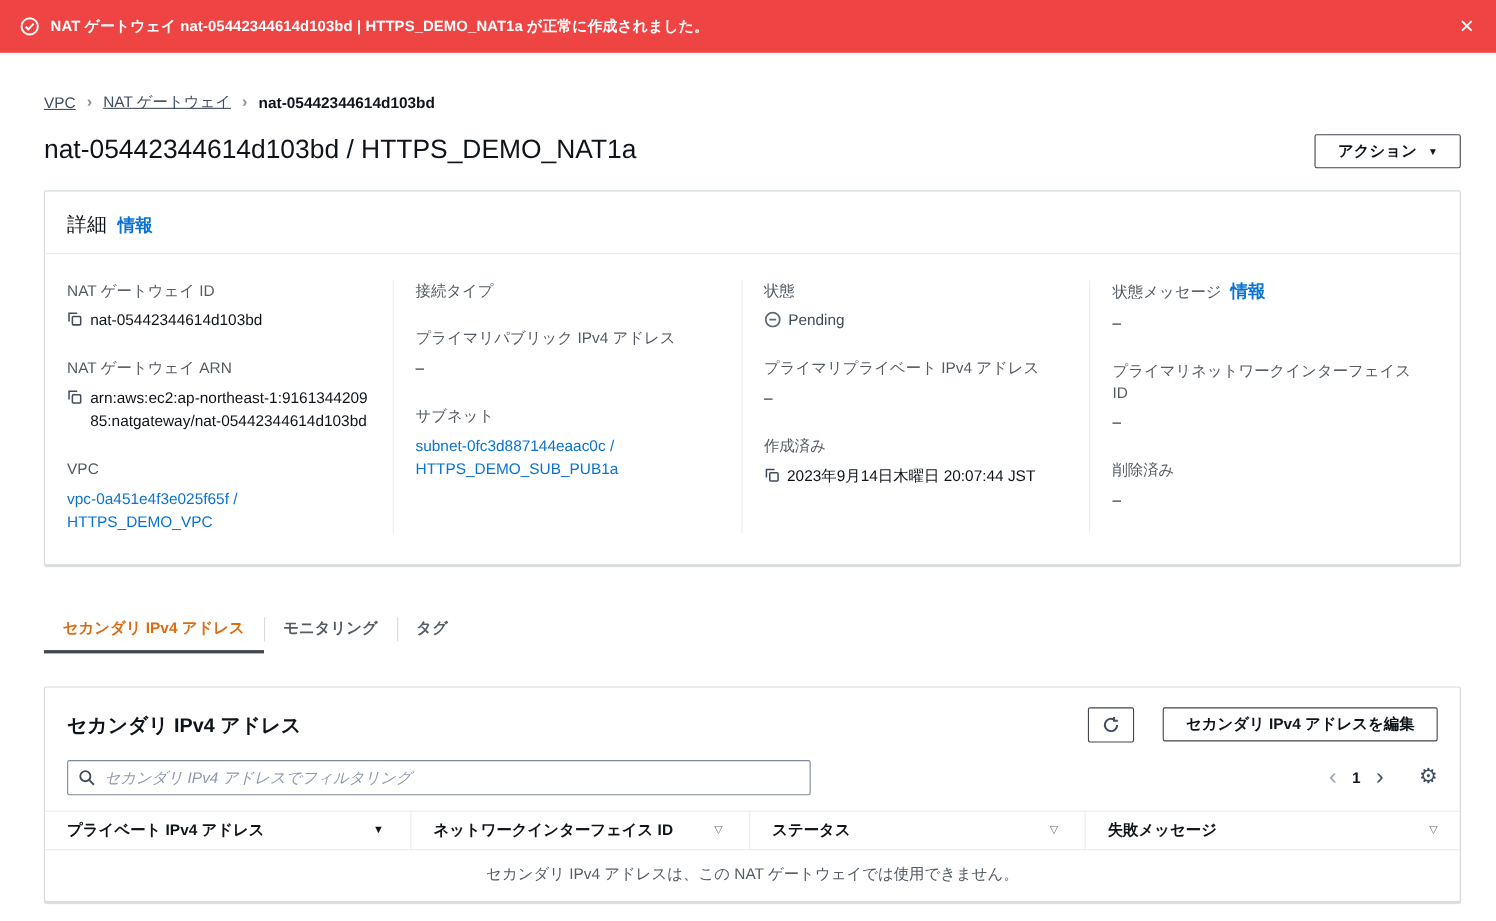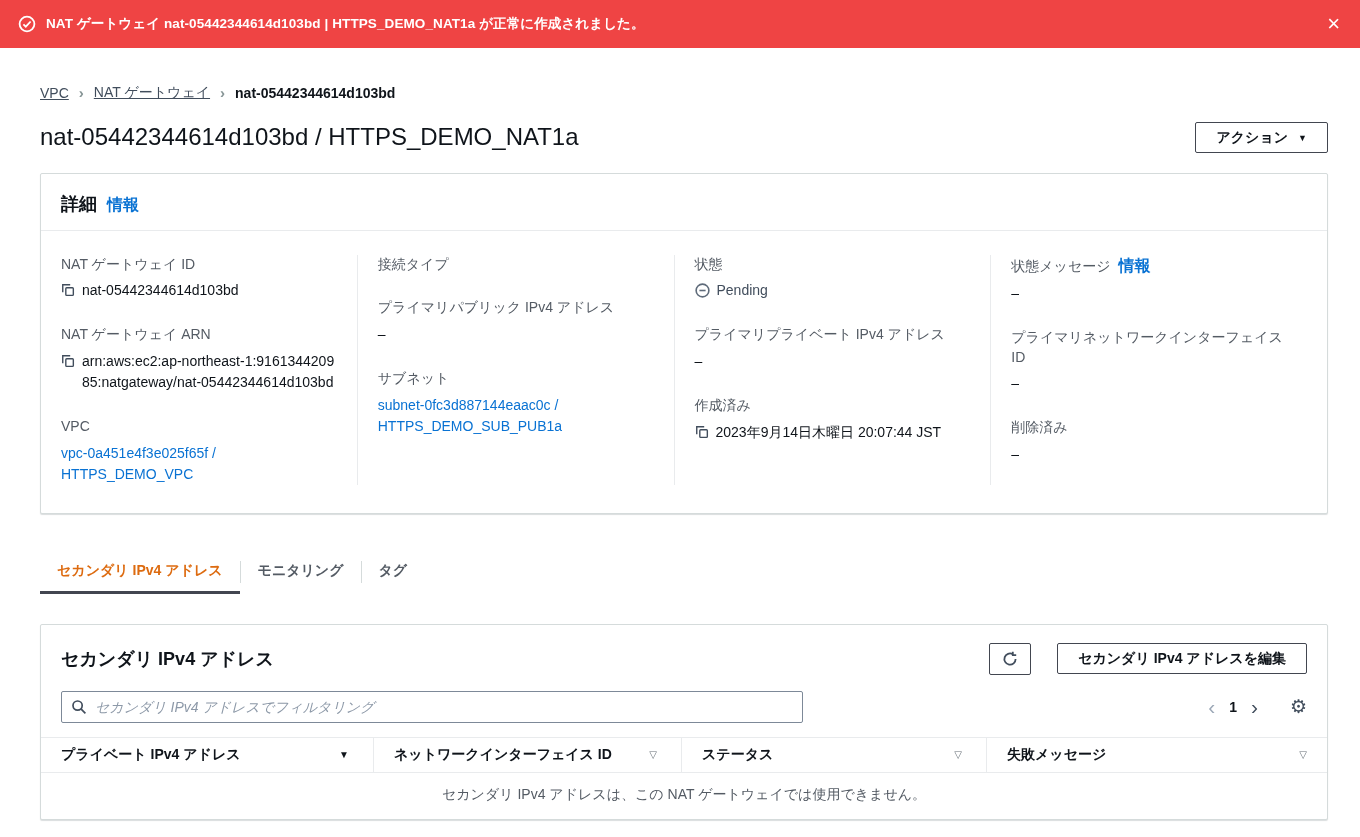--- a/index.html
+++ b/index.html
@@ -31,21 +31,21 @@
   .btn {
     background:#fff; border:1px solid #424650; border-radius:2px;
     font-weight:700; font-size:14px; color:#0f141a; padding:6px 20px;
     cursor:pointer; display:inline-flex; align-items:center; gap:10px; line-height:1.2;
   }
   .btn .caret { font-size:9px; transform:translateY(1px); }
 
   
   .card { margin-top:20px; border:1px solid #d5dbdb; border-radius:2px; background:#fff; box-shadow:0 1px 1px rgba(0,28,36,.15); }
   .card-header { padding:18px 20px 14px; border-bottom:1px solid #e9ebed; display:flex; align-items:baseline; gap:10px; }
-  .card-title { font-size:18px; font-weight:700; }
+  .card-title { font-size:18px; font-weight:400; }
   .info-link { color:#0972d3; font-size:16px; font-weight:700; }
 
   
   .detail-grid { display:flex; padding:24px 20px 28px; }
   .detail-col { flex:1; padding:0 20px; min-width:0; }
   .detail-col:first-child { padding-left:0; }
   .detail-col + .detail-col { border-left:1px solid #e9ebed; }
   .field { margin-bottom:24px; }
   .field:last-child { margin-bottom:0; }
   .field-label { color:#545b64; margin-bottom:6px; line-height:1.4; display:flex; align-items:baseline; gap:8px; flex-wrap:wrap; }
@@ -63,21 +63,21 @@
   .tab-sep { width:1px; background:#d5dbdb; margin:11px 0; }
 
   
   .card2 { margin-top:30px; }
   .card2-header { display:flex; align-items:center; padding:18px 20px 16px; }
   .card2-title { font-size:18px; font-weight:700; }
   .card2-actions { margin-left:auto; display:flex; align-items:center; gap:26px; }
   .icon-btn { width:42px; height:32px; display:flex; align-items:center; justify-content:center; background:#fff; border:1px solid #424650; border-radius:2px; cursor:pointer; color:#414d5c; }
 
   .toolbar { display:flex; align-items:center; padding:0 20px 14px; }
-  .search-box { position:relative; width:742px; }
+  .search-box { position:relative; width:676px; }
   .search-box input { width:100%; height:32px; border:1px solid #7d8998; border-radius:2px; padding:0 10px 0 33px; font-size:14px; font-family:inherit; color:#0f141a; background:#fff; }
   .search-box input::placeholder { color:#8d99a8; font-style:italic; }
   .search-icon { position:absolute; left:10px; top:8px; display:flex; }
   .toolbar-right { margin-left:auto; display:flex; align-items:center; }
   .pg-btn { background:none; border:none; font-size:21px; line-height:1; color:#9ba7b6; cursor:pointer; padding:0 6px; }
   .pg-btn.next { color:#414d5c; }
   .pg-num { font-weight:700; padding:0 8px; cursor:pointer; }
   .gear-btn { background:none; border:none; font-size:19px; color:#414d5c; margin-left:26px; cursor:pointer; line-height:1; }
 
   

